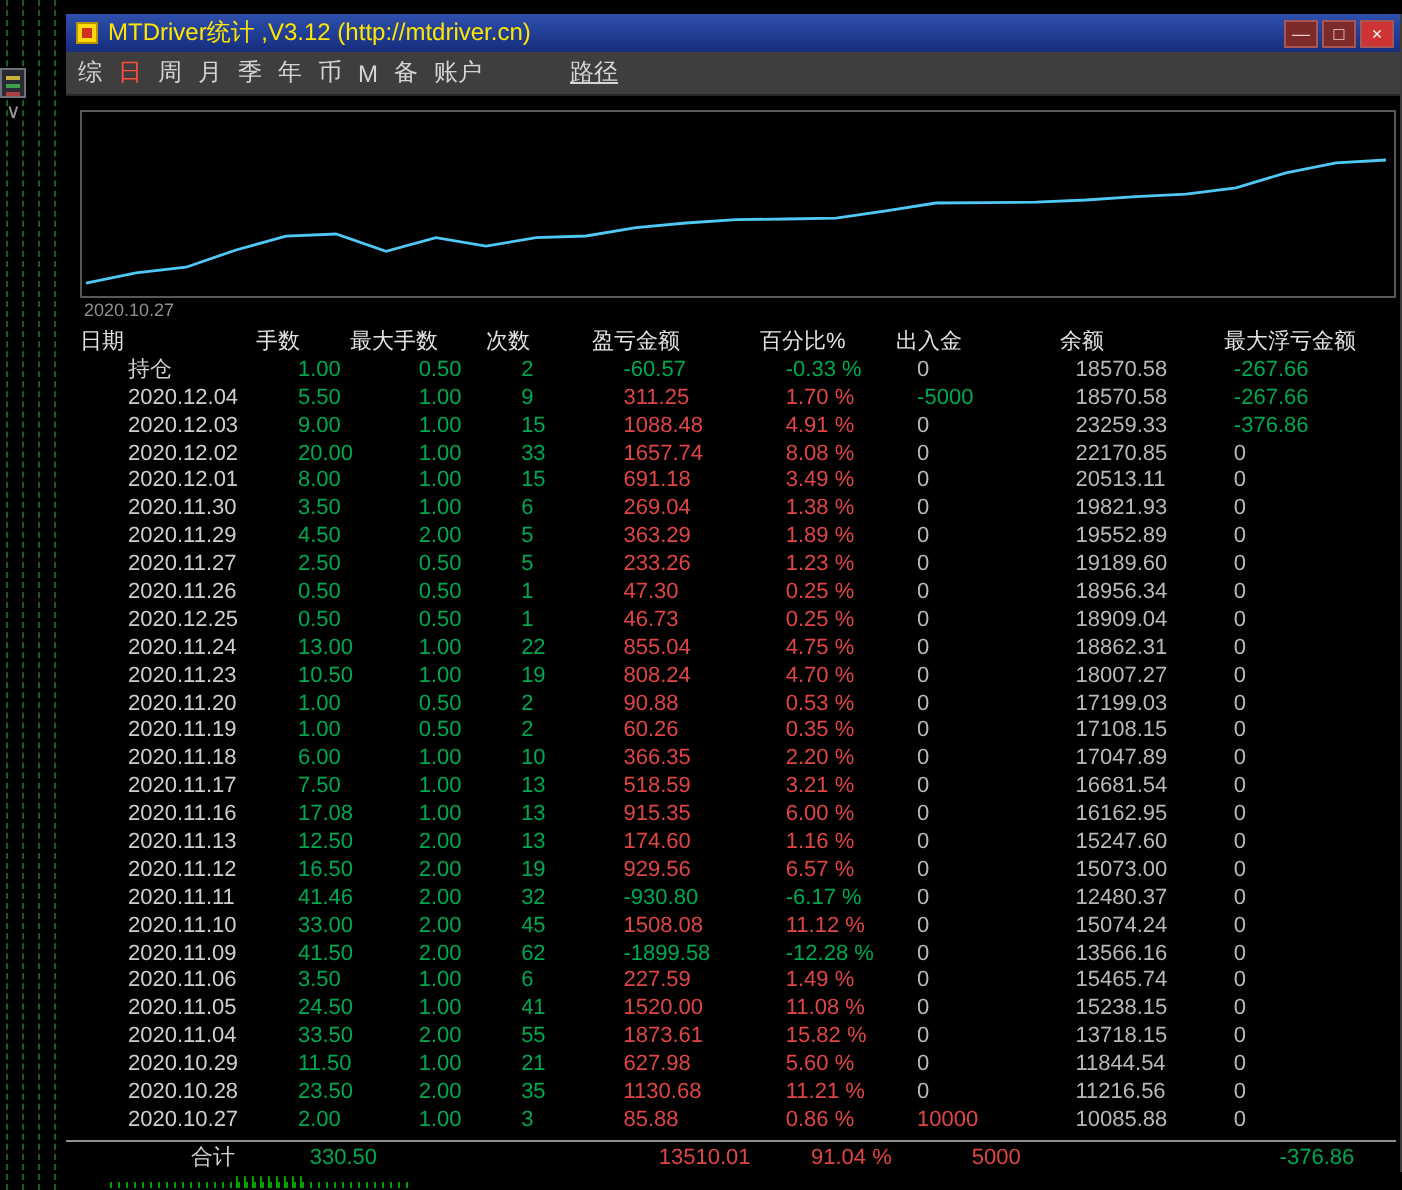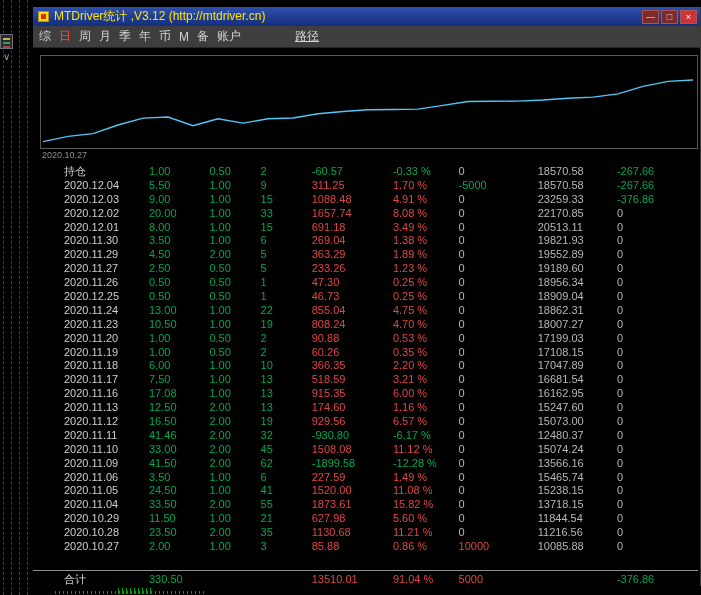--- a/index.html
+++ b/index.html
@@ -22,36 +22,36 @@
   .app-icon::after{content:"";position:absolute;left:2px;top:2px;width:5px;height:5px;background:#d03020;}
   .title-text{color:#ffe600;font-size:12px;white-space:nowrap;}
   .win-buttons{margin-left:auto;display:flex;gap:2px;}
   .win-btn{width:17px;height:14px;font-size:9px;line-height:13px;text-align:center;color:#f2cfcf;
            background:#7c2a2a;border:1px solid #a75555;box-sizing:border-box;cursor:default;}
   .win-btn.close{background:#cf3434;color:#fff;}
   
   .menubar{height:21px;background:#3e3e3e;border-bottom:1px solid #262626;display:flex;
            align-items:center;gap:8px;padding:0 6px;font-size:12px;color:#d4d4d4;}
   .menu-item.active{color:#ff4d3c;}
-  .menu-item.path{margin-left:46px;text-decoration:underline;}
+  .menu-item.path{margin-left:36px;text-decoration:underline;}
   
   .chart-panel{position:absolute;left:7px;top:48px;width:656px;height:92px;background:#000;
                border:1px solid #585858;box-sizing:content-box;}
   .chart-date{position:absolute;left:9px;top:143px;font-size:9px;color:#8f8f8f;}
   
   .table{position:absolute;left:7px;top:158px;width:660px;font-size:11px;}
   .trow{display:flex;height:13.9px;line-height:13.9px;white-space:nowrap;}
   .trow span{display:block;overflow:hidden;}
   .c0{width:88px;} .c1{width:47px;} .c2{width:68px;box-sizing:border-box;} .c3{width:53px;}
   .c4{width:84px;} .c5{width:68px;} .c6{width:82px;} .c7{width:82px;} .c8{width:86px;}
   .ind{padding-left:15px;}
   .hc{color:#e2e2e2;}
   .green{color:#00a850;} .red{color:#e04545;} .dim{color:#b8b8b8;} .gray-l{color:#cfcfcf;margin-left:24px;}
   .total-sep{position:absolute;left:0;top:563px;width:665px;border-top:1px solid #8f8f8f;}
-  .total-area{position:absolute;left:7px;top:566px;width:660px;font-size:11px;}
+  .total-area{position:absolute;left:7px;top:566px;width:660px;font-size:11px;text-align:center;}
   
   .ticks-a{position:absolute;left:55px;bottom:1px;width:150px;height:3px;
            background:repeating-linear-gradient(90deg,#00a000 0 1px,transparent 1px 4px);}
   .ticks-b{position:absolute;left:118px;bottom:1px;width:36px;height:6px;
            background:repeating-linear-gradient(90deg,#00a000 0 1px,transparent 1px 4px);}
 </style>
 </head>
 <body>
 
 <div class="screen">
@@ -94,20 +94,31 @@
       </div>
 
     <div class="chart-panel">
       <svg width="654" height="90" viewBox="0 0 654 90">
         <polyline id="equity-line" fill="none" stroke-width="1.4" points="2.0,85.6 27.0,80.4 52.0,77.6 77.0,69.0 102.0,62.1 127.0,61.0 152.0,69.7 177.0,62.8 202.0,67.1 227.0,62.8 252.0,62.0 277.0,57.8 302.0,55.5 327.0,53.8 352.0,53.5 377.0,53.1 402.0,49.4 427.0,45.5 452.0,45.3 477.0,45.1 502.0,44.0 527.0,42.3 552.0,41.1 577.0,37.9 602.0,30.4 627.0,25.4 652.0,24.0" stroke="#4fc8f5"></polyline>
       </svg>
     </div>
     <div class="chart-date">2020.10.27</div>
 
     <div class="table">
+      <div class="trow" id="table-header">
+          <span class="c0 hc">日期</span>
+          <span class="c1 hc">手数</span>
+          <span class="c2 hc">最大手数</span>
+          <span class="c3 hc">次数</span>
+          <span class="c4 hc">盈亏金额</span>
+          <span class="c5 hc">百分比%</span>
+          <span class="c6 hc">出入金</span>
+          <span class="c7 hc">余额</span>
+          <span class="c8 hc">最大浮亏金额</span>
+        </div>
       <div id="table-body">
           <div class="trow">
             <span class="c0 gray-l">持仓</span>
             <span class="c1 green">1.00</span>
             <span class="c2 green ind">0.50</span>
             <span class="c3 green">2</span>
             <span class="c4 green">-60.57</span>
             <span class="c5 green">-0.33 %</span>
             <span class="c6 dim">0</span>
             <span class="c7 dim">18570.58</span>

